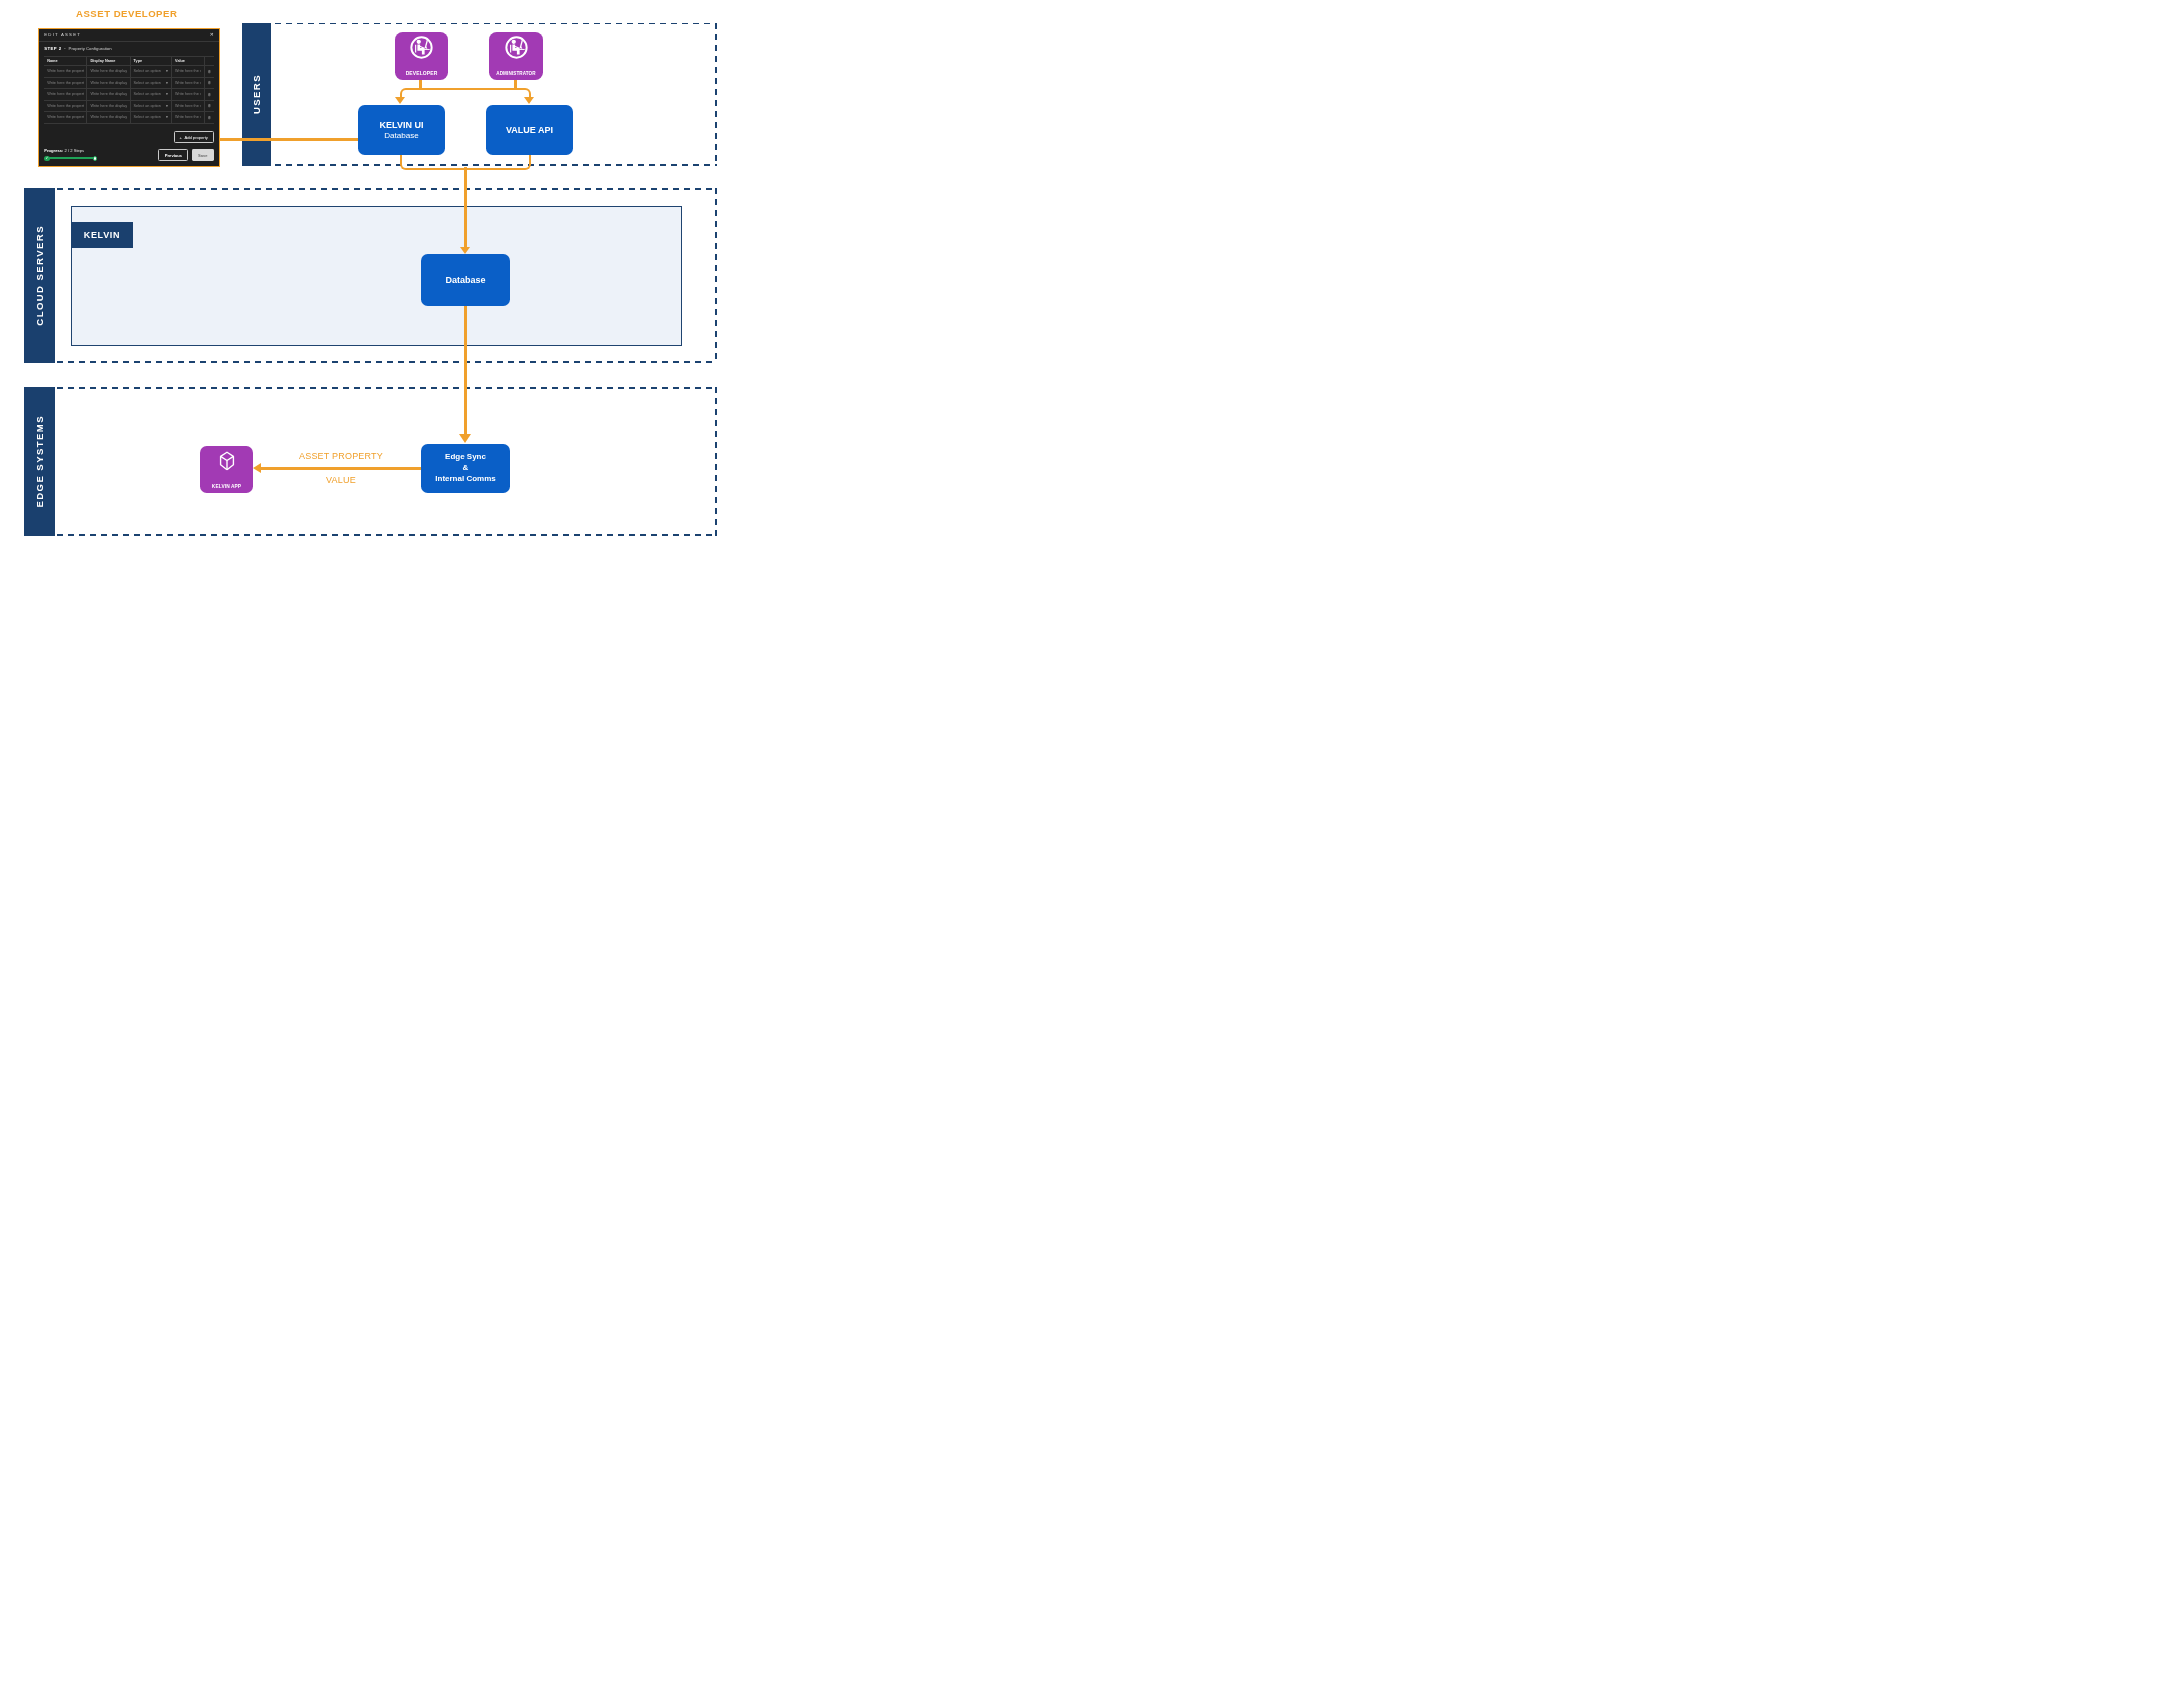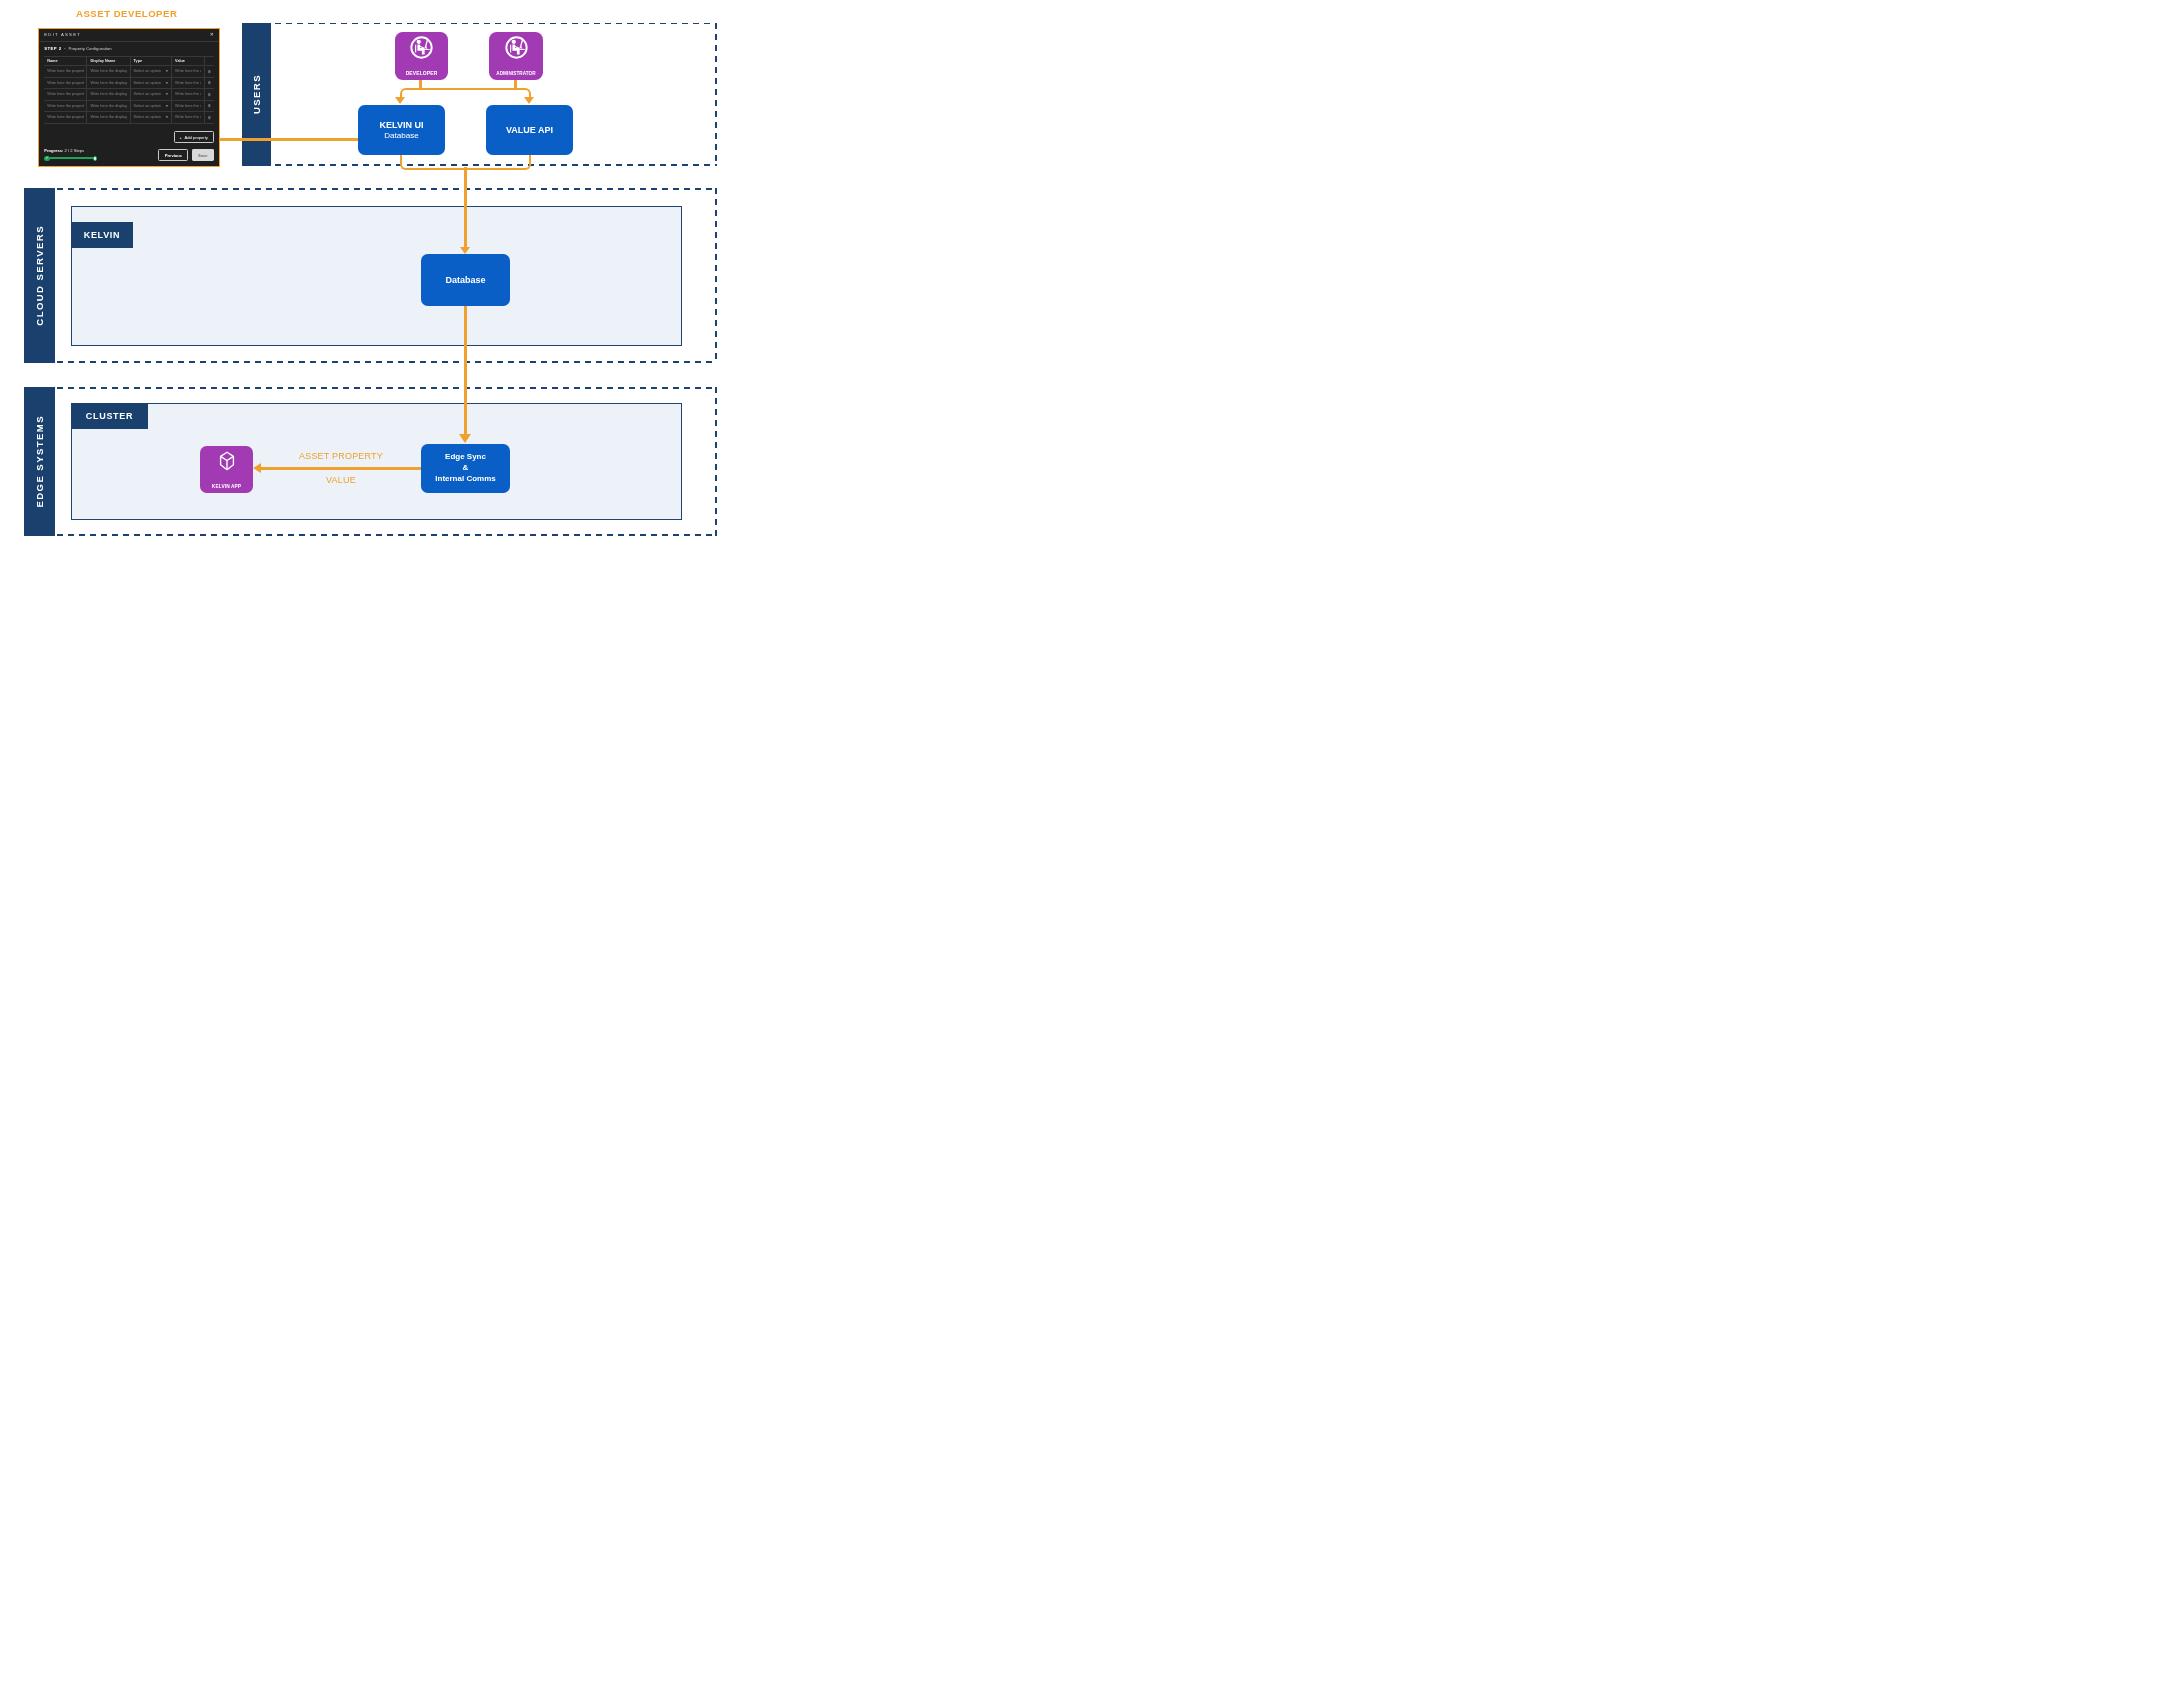--- a/index.html
+++ b/index.html
@@ -111,25 +111,20 @@
       <span class="vlabel">EDGE SYSTEMS</span>
     </div>
   </div>
 
   <div class="panel" style="left:71px; top:206px; width:611px; height:140px;">
     <div class="panel-tab" style="width:62px; height:26px;margin-top:16px;">
       <span>KELVIN</span>
     </div>
   </div>
 
-  <div class="panel" style="left:71px; top:403px; width:611px; height:117px;">
-    <div class="panel-tab" style="width:77px; height:26px;">
-      <span>CLUSTER</span>
-    </div>
-  </div>
 
   <div class="oline" style="left:220px; top:138px; width:140px; height:2.9px;"></div>
 
   <div class="oline" style="left:419px; top:80px; width:2.9px; height:9.6px;"></div>
   <div class="oline" style="left:514px; top:80px; width:2.9px; height:9.6px;"></div>
 
   <div class="bus-top" style="left:400px; top:88px; width:131px; height:10.5px;"></div>
   <div class="arr-down" style="left:395px; top:97px;"></div>
   <div class="arr-down" style="left:524px; top:97px;"></div>
 

